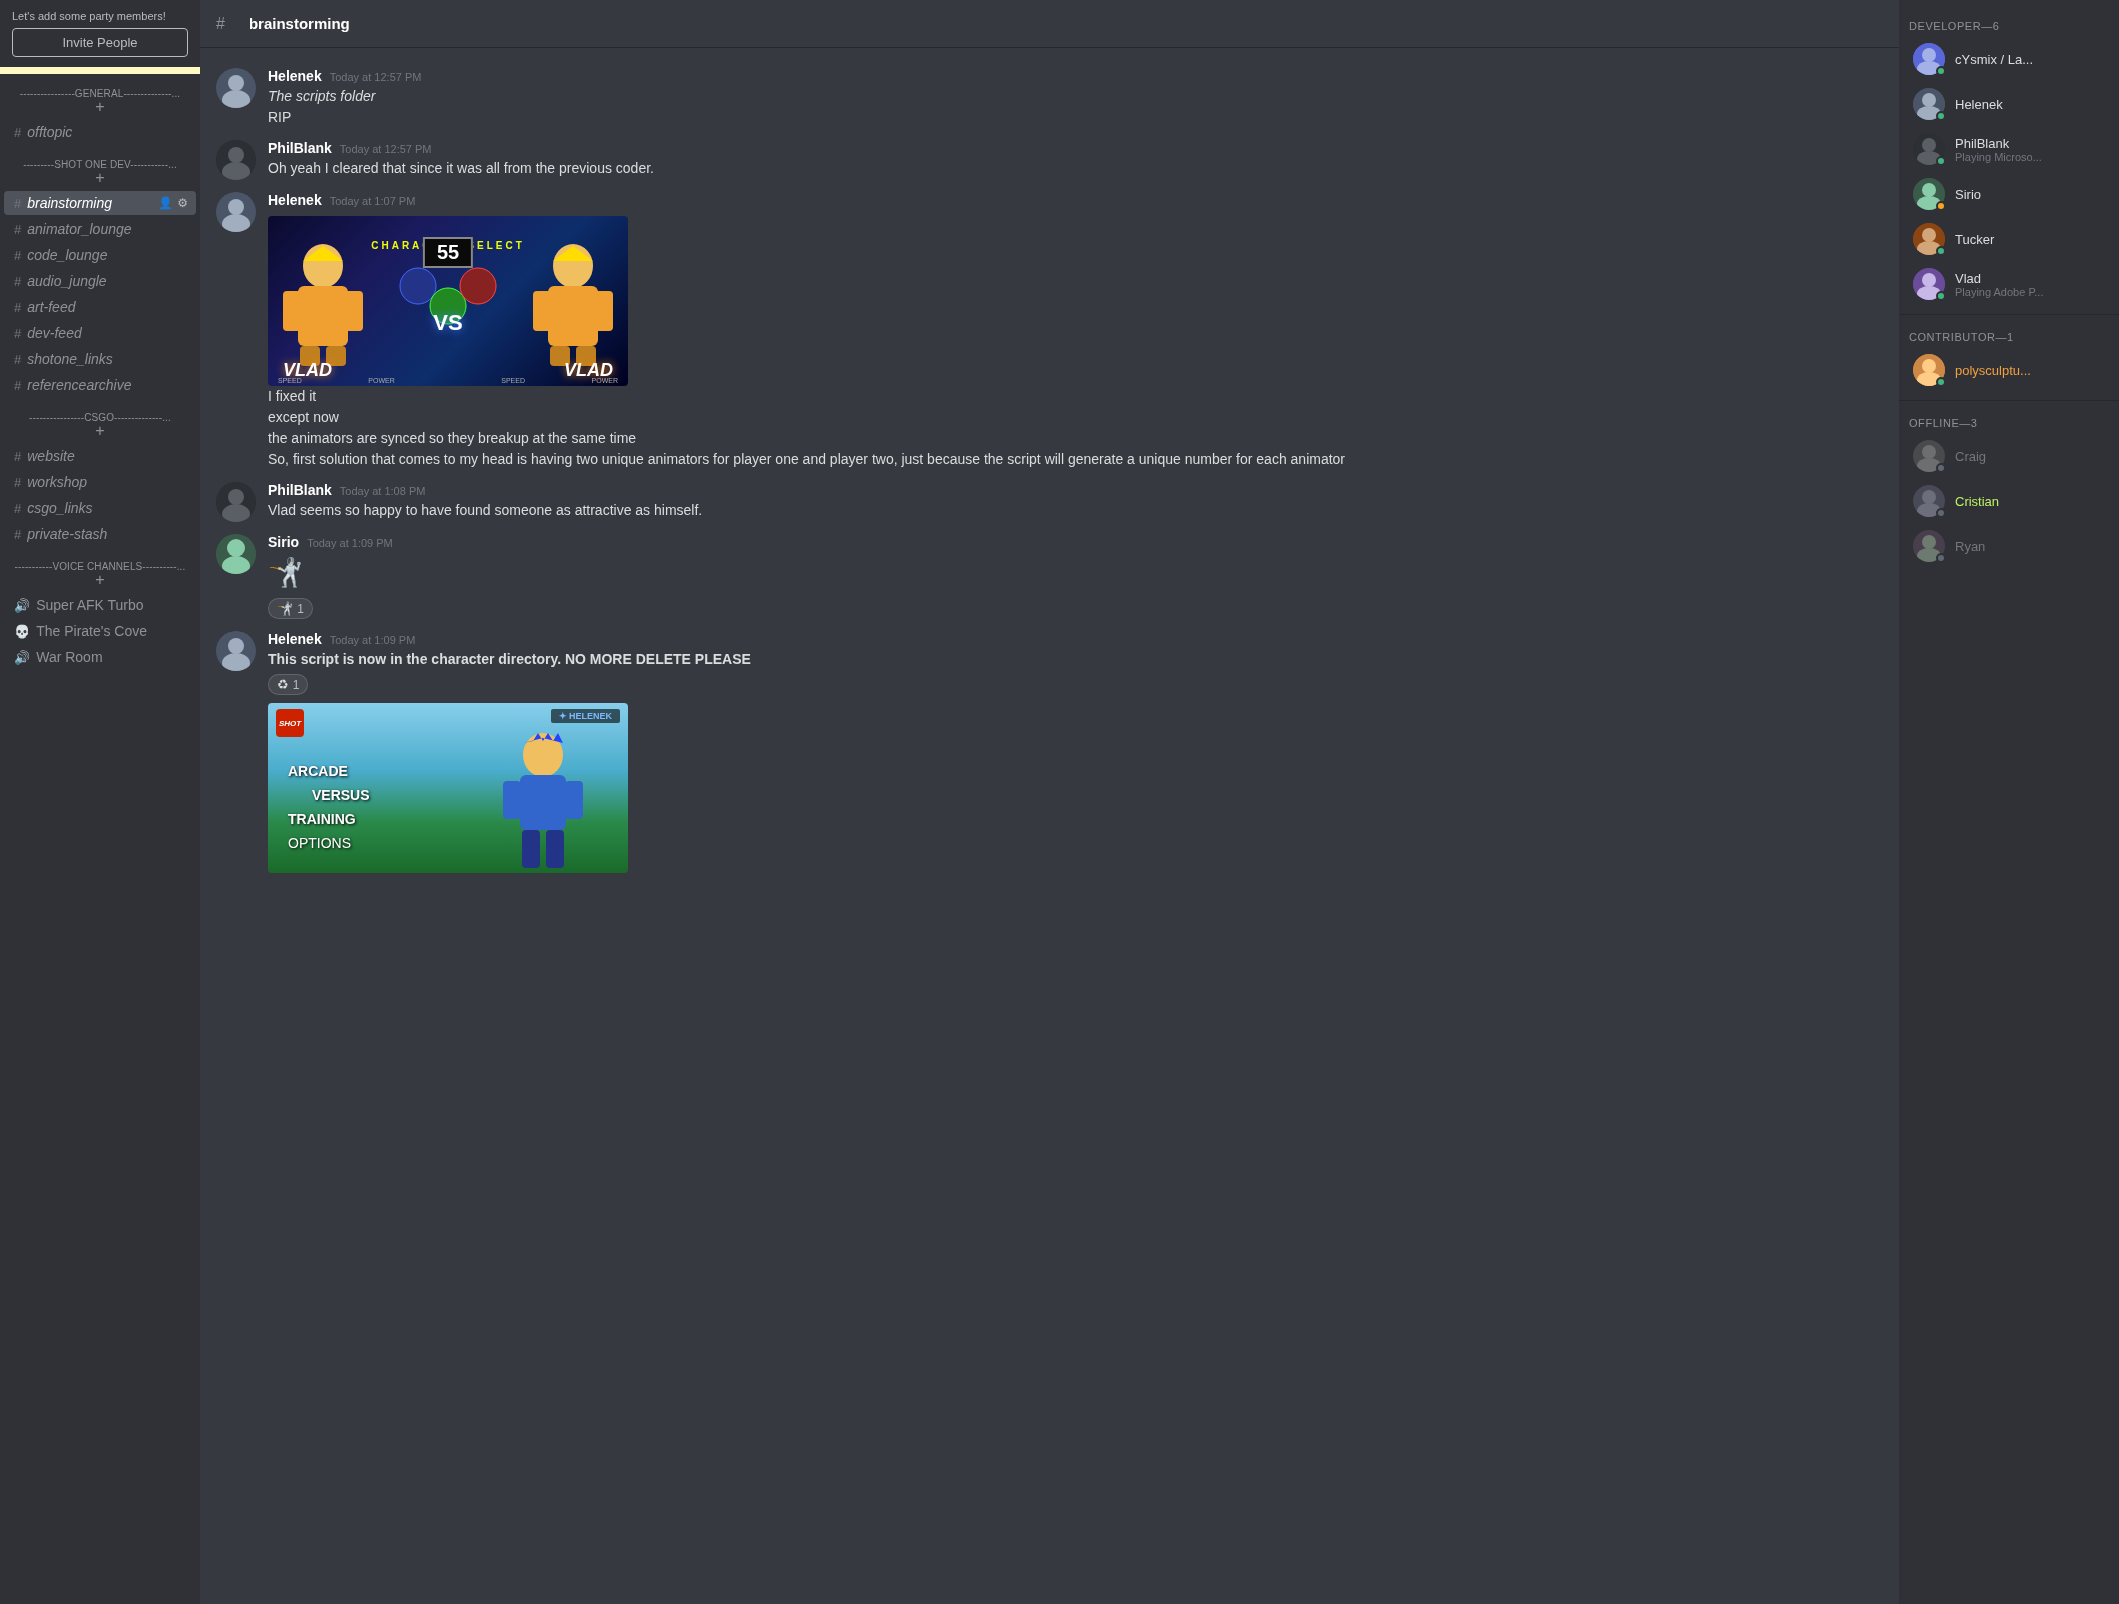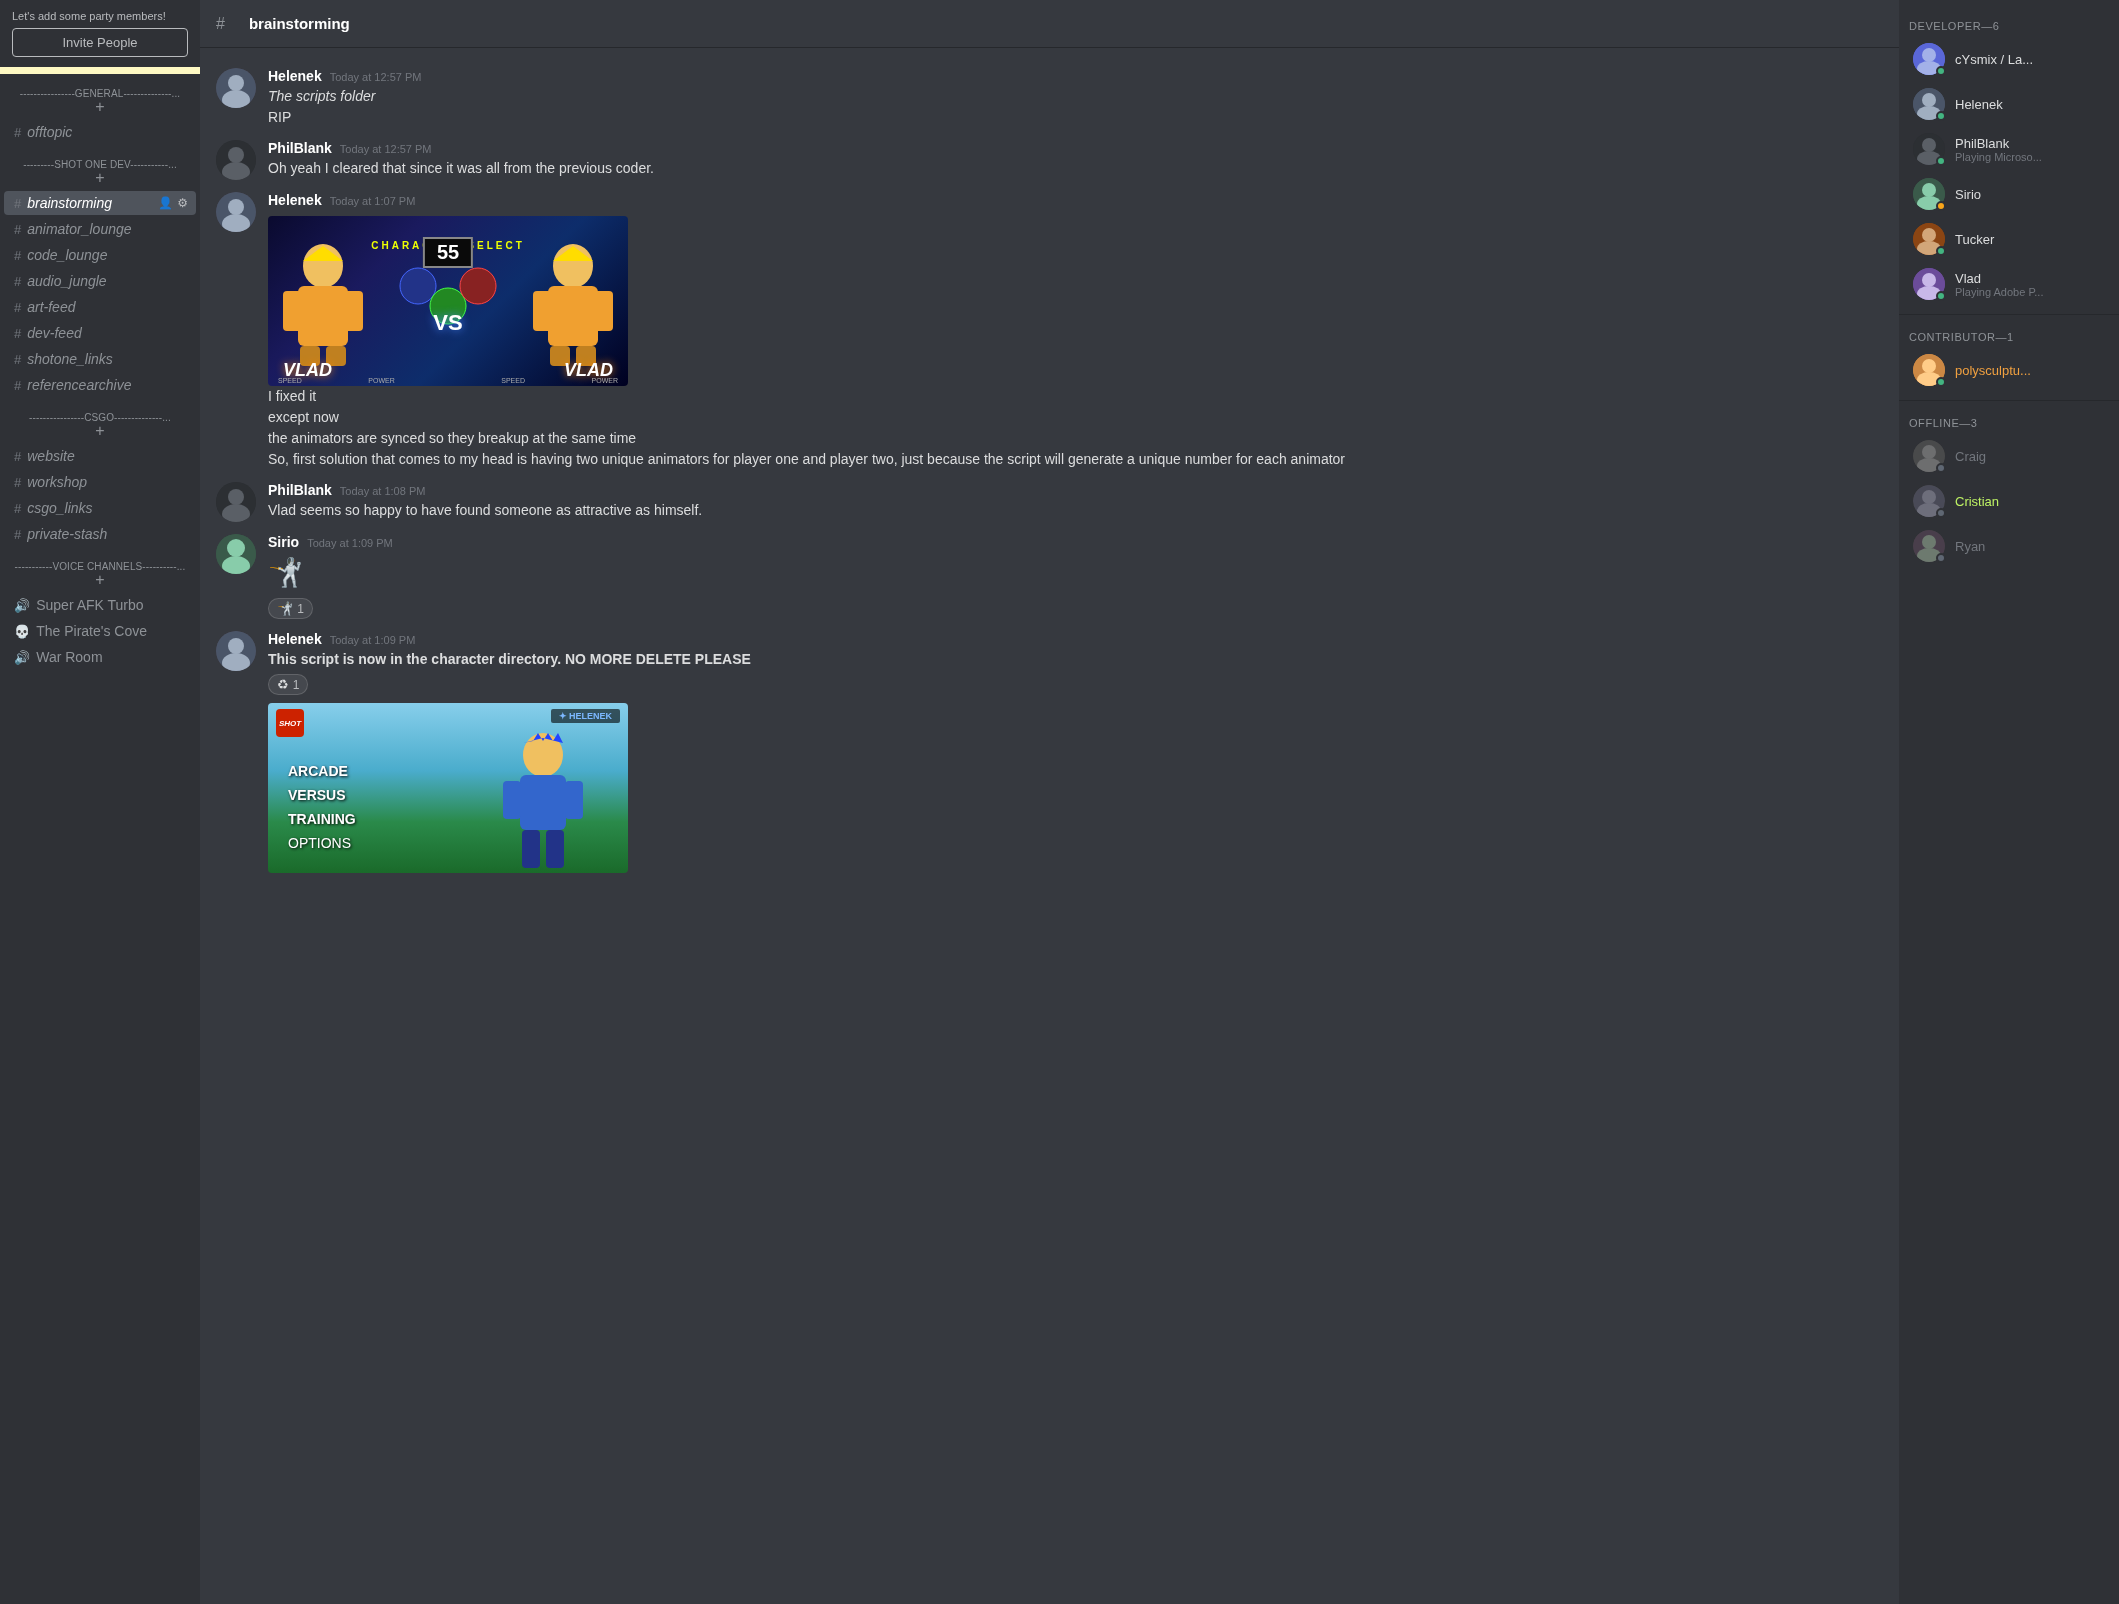--- a/index.html
+++ b/index.html
@@ -595,21 +595,21 @@
         <div class="game-screenshot2">
 
           <div style="position:absolute;top:6px;left:8px;display:flex;align-items:center;gap:6px;">
             <div style="width:28px;height:28px;background:#cc2200;border-radius:4px;display:flex;align-items:center;justify-content:center;font-size:8px;color:white;font-weight:bold;font-style:italic;">SHOT</div>
           </div>
 
           <div style="position:absolute;top:6px;right:8px;background:rgba(0,0,0,0.6);padding:2px 8px;border-radius:2px;font-size:9px;color:#7cb8ff;font-weight:bold;">✦ HELENEK</div>
 
           <div style="position:absolute;left:20px;top:60px;display:flex;flex-direction:column;gap:8px;">
             <div style="font-size:14px;color:white;font-weight:bold;text-shadow:1px 1px 3px #000;">ARCADE</div>
-            <div style="font-size:14px;color:white;font-weight:bold;text-shadow:1px 1px 3px #000;">VERSUS</div>
+            <div style="font-size:14px;color:white;font-weight:bold;text-shadow:1px 1px 3px #000;margin-left:24px;">VERSUS</div>
             <div style="font-size:14px;color:white;font-weight:bold;text-shadow:1px 1px 3px #000;">TRAINING</div>
             <div style="font-size:14px;color:white;font-weight:normal;text-shadow:1px 1px 3px #000;">OPTIONS</div>
           </div>
 
           <div style="position:absolute;right:40px;bottom:0;width:90px;height:140px;">
             <svg viewBox="0 0 90 140" width="90" height="140">
               <ellipse cx="45" cy="22" rx="20" ry="22" fill="#f0c060"></ellipse>
               <rect x="22" y="42" width="46" height="55" rx="6" fill="#3366cc"></rect>
               <rect x="5" y="48" width="18" height="38" rx="4" fill="#3366cc"></rect>
               <rect x="67" y="48" width="18" height="38" rx="4" fill="#3366cc"></rect>

